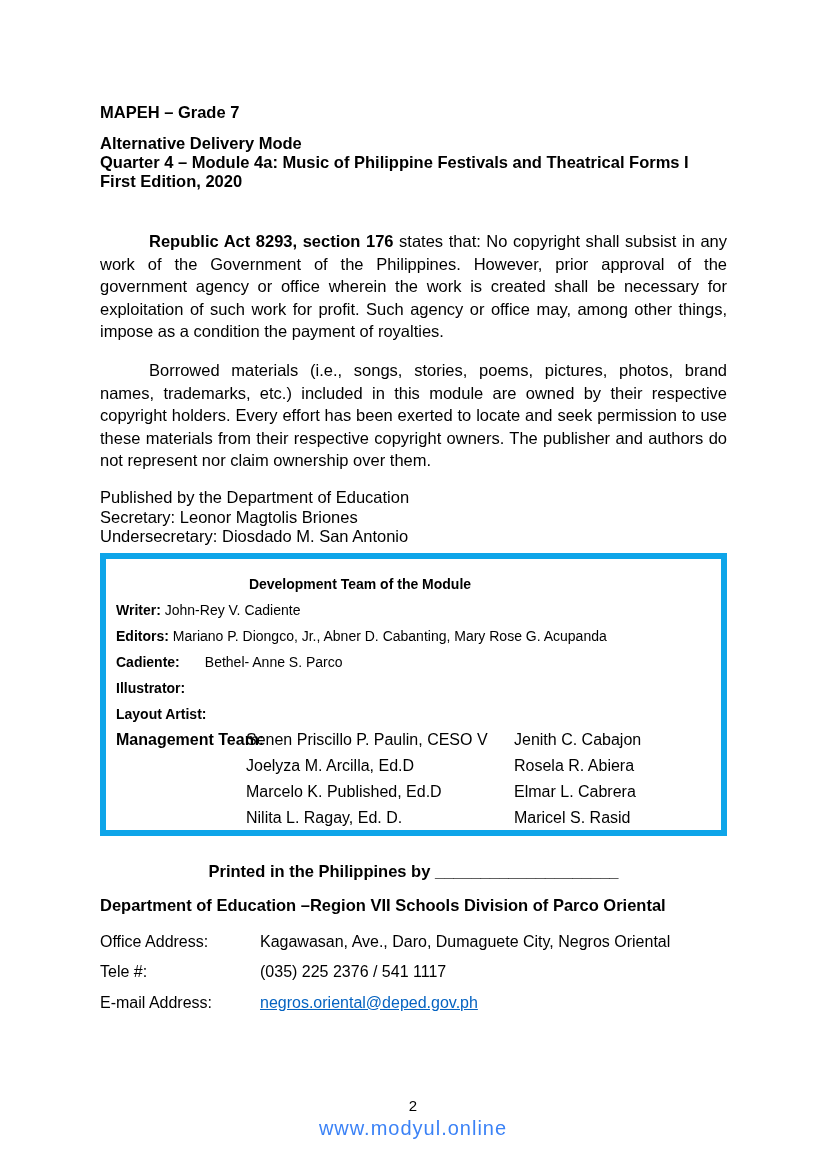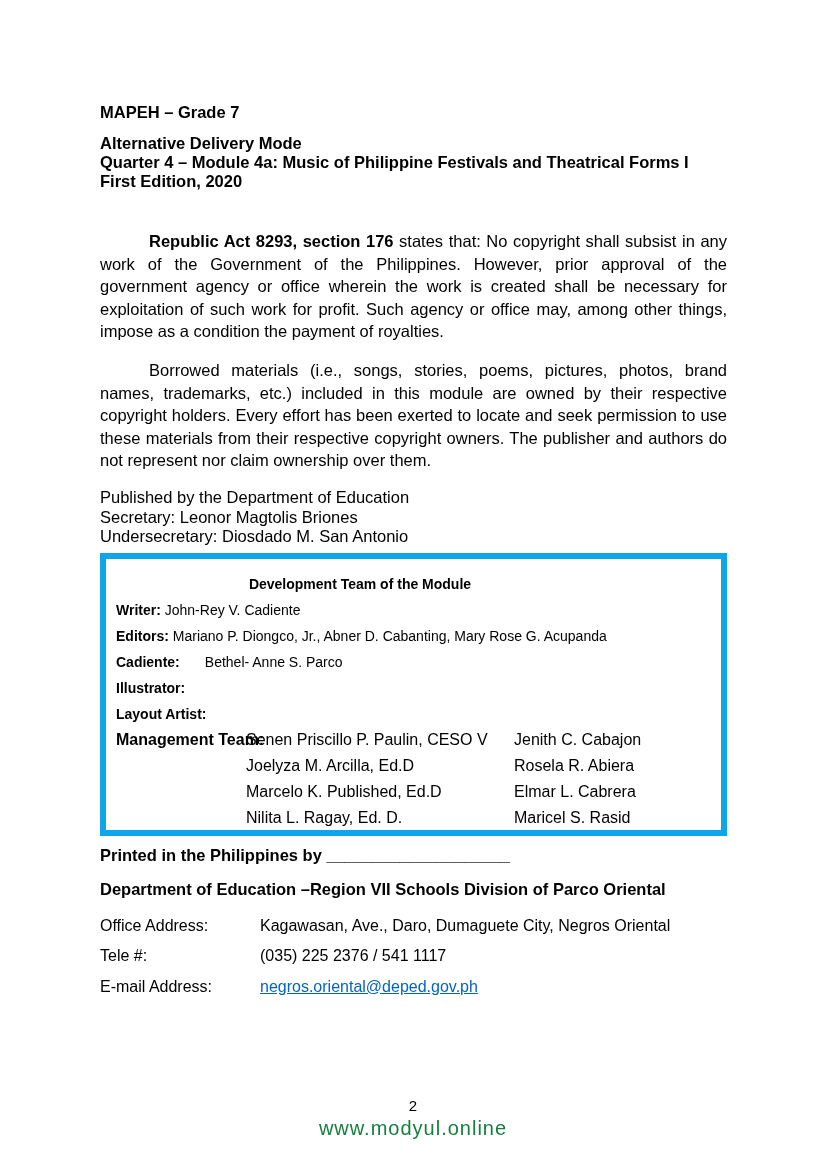--- a/index.html
+++ b/index.html
@@ -20,27 +20,27 @@
   .dev-box{margin-top:6px;height:283px;border:6px solid #0ea5e9;box-sizing:border-box;padding:16px 10px 0 10px;}
   .dev-title{line-height:18px;font-size:14px;font-weight:bold;text-align:center;padding-right:107px;}
   .dev-rows{margin-top:4px;font-size:14px;}
   .dev-row{line-height:26px;}
   .rev-val{margin-left:25px;}
   .mgmt-grid{display:grid;grid-template-columns:130px 268px auto;font-size:16px;}
   .mgmt-grid > div{line-height:26px;white-space:nowrap;}
   .mg-label{grid-column:1;grid-row:1;font-weight:bold;}
   .mg-c1{grid-column:2;}
   .mg-c2{grid-column:3;}
-  .line-printed{margin-top:10px;line-height:19px;font-weight:bold;}
+  .line-printed{margin-top:26px;line-height:19px;font-weight:bold;text-align:center;}
   .line-dept{margin-top:15px;line-height:19px;font-weight:bold;}
   .address-grid{margin-top:18px;display:grid;grid-template-columns:148px auto;line-height:18.5px;font-size:16px;gap:12px;}
   .email-link{color:#0563C1;text-decoration:underline;cursor:pointer;}
   .page-number{position:absolute;top:1098px;left:0;width:826px;text-align:center;font-size:15px;line-height:16px;}
   .watermark{position:absolute;top:1117px;left:0;width:826px;text-align:center;
-    font-size:20px;line-height:22px;color:#15803d;letter-spacing:1px;}
+    font-size:20px;line-height:22px;color:#3b82f6;letter-spacing:1px;}
 </style>
 </head>
 <body>
 
 <div class="content">
 
   <div class="line-mapeh">MAPEH – Grade 7</div>
 
   <div class="block-adm">
     <div>Alternative Delivery Mode</div>

